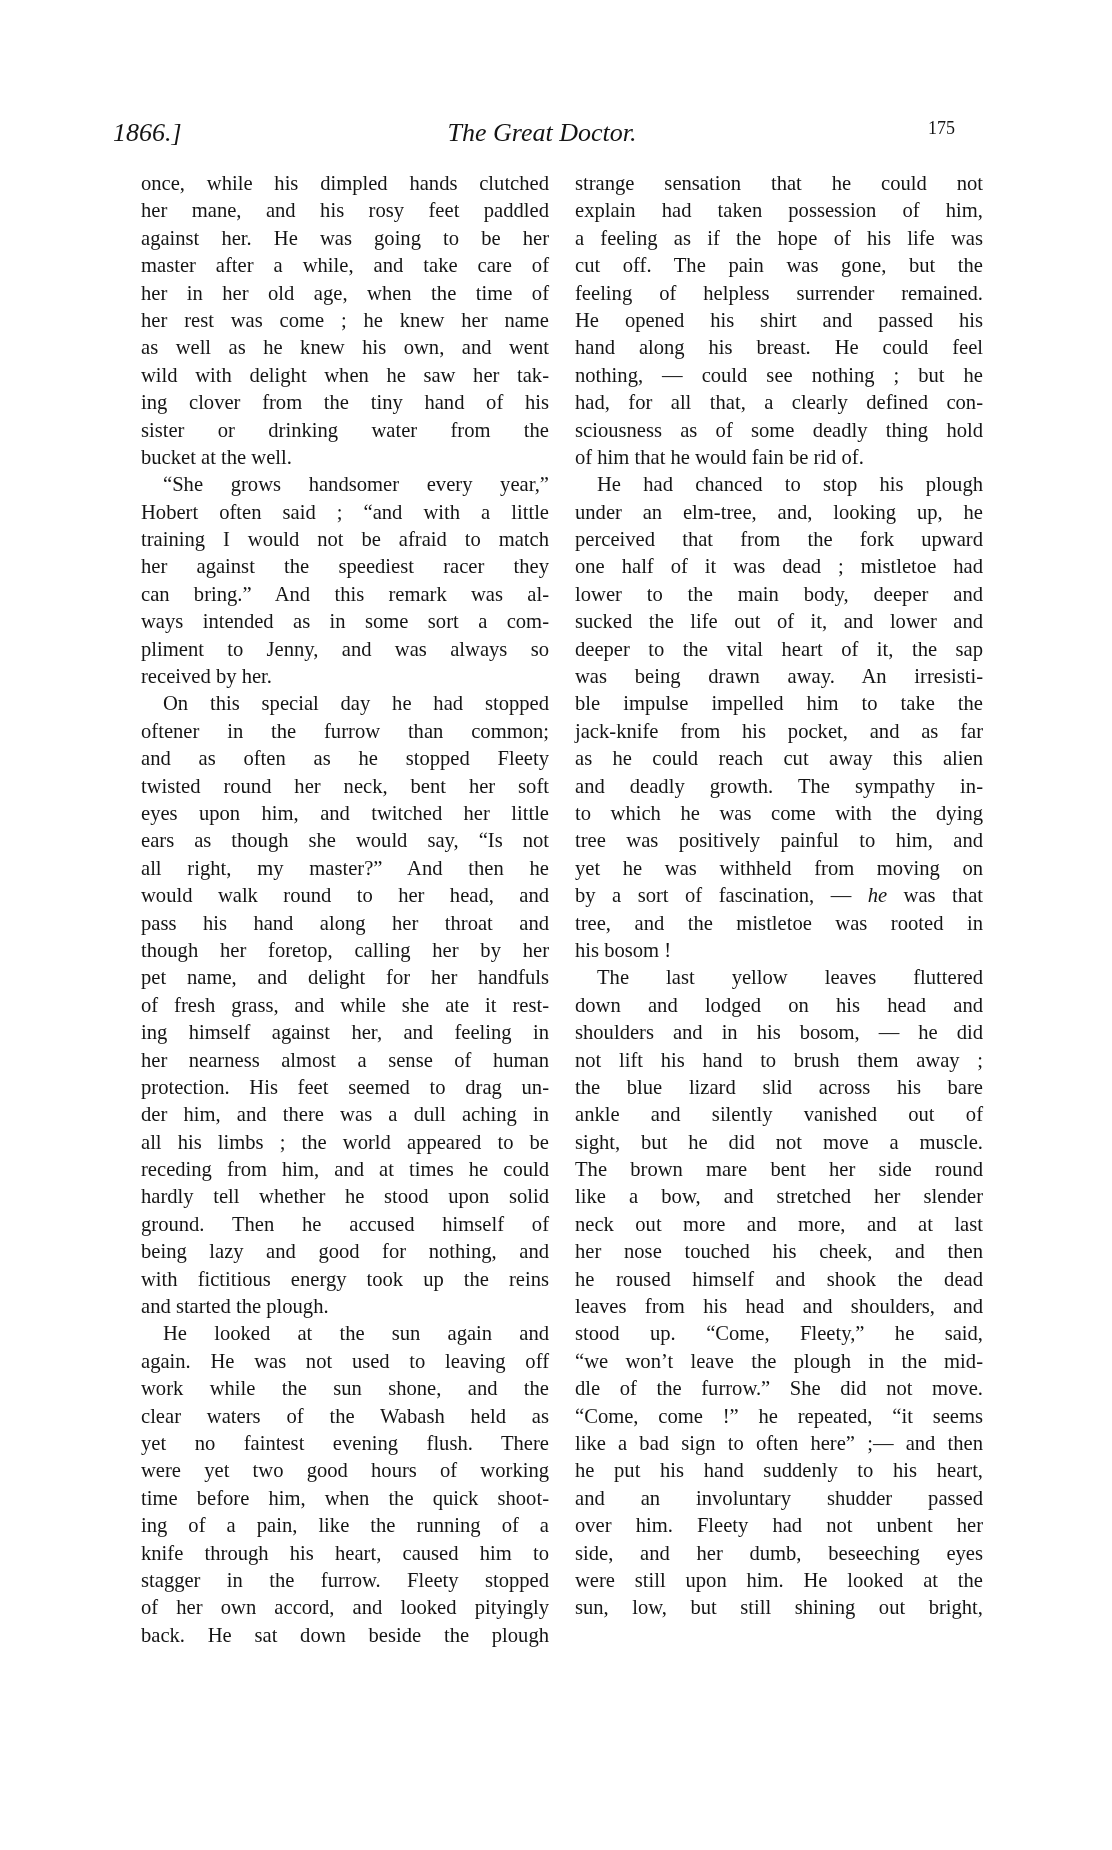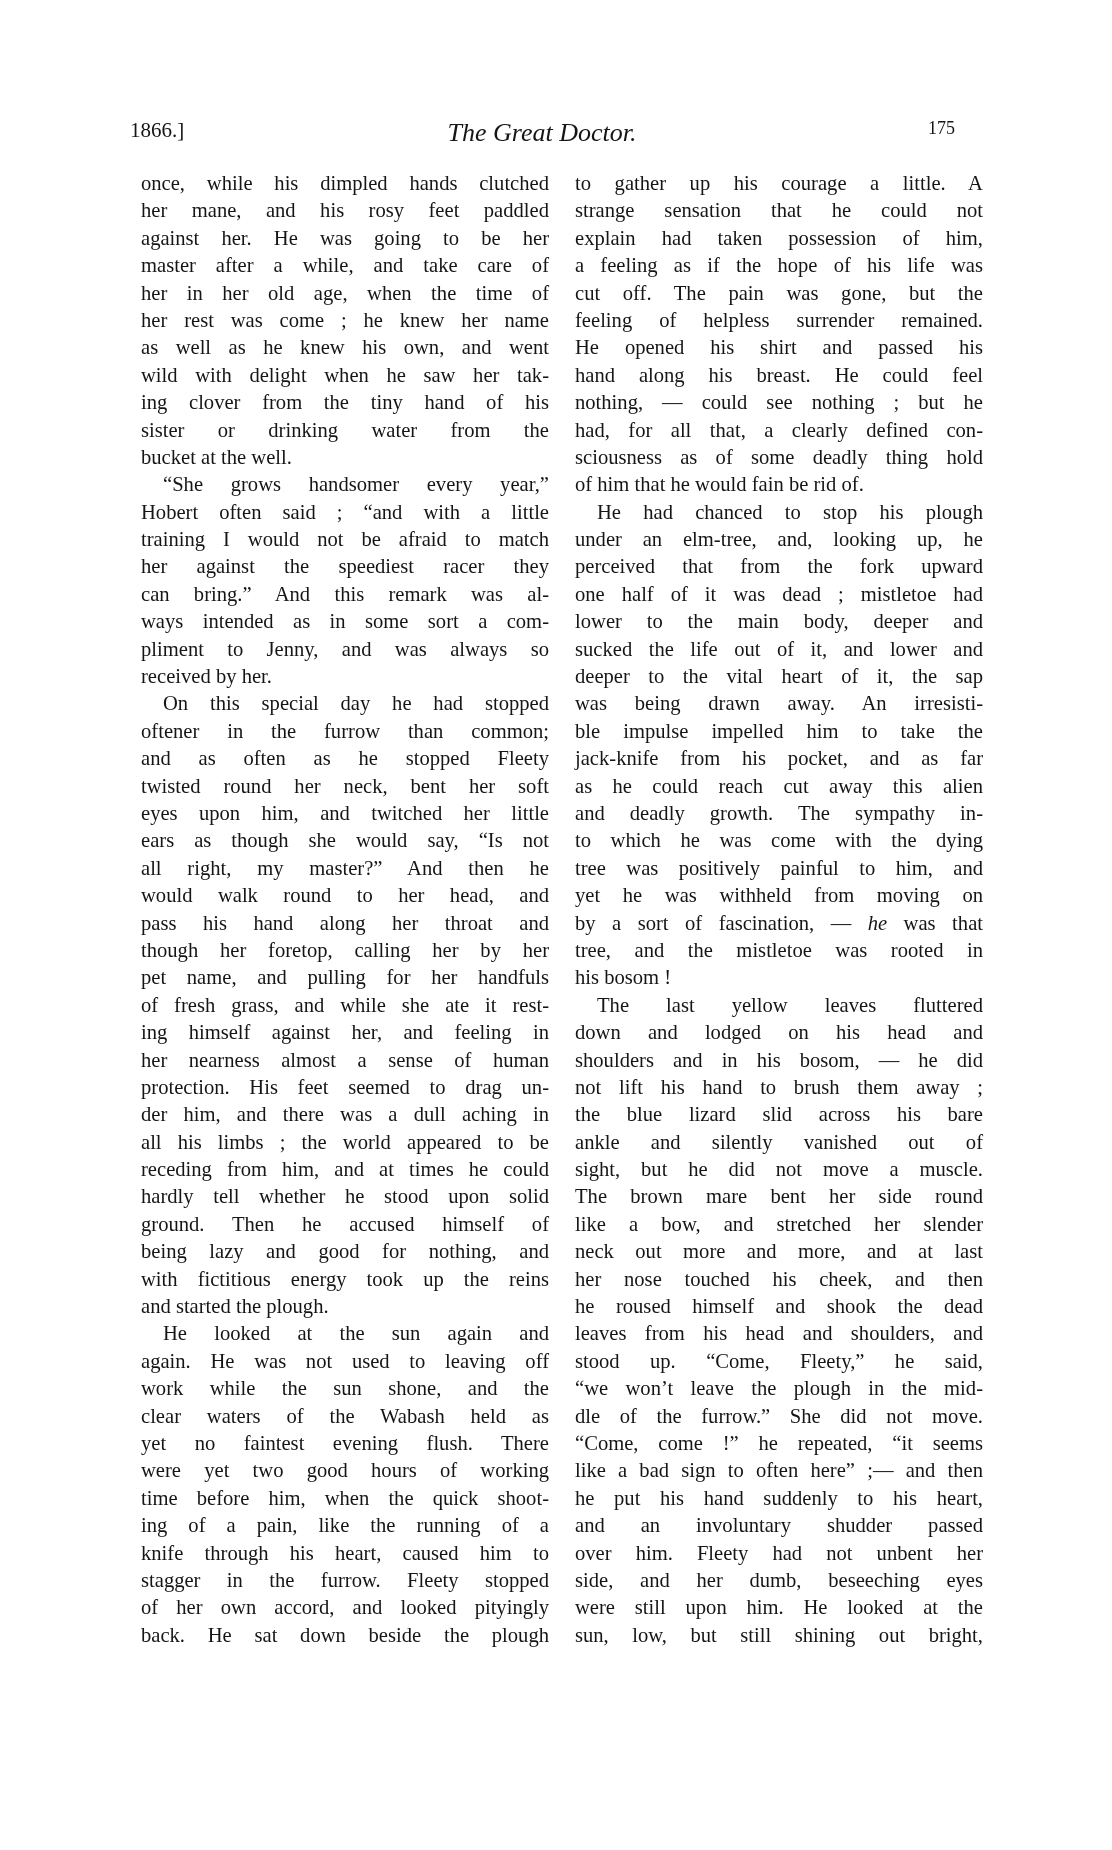--- a/index.html
+++ b/index.html
@@ -1,19 +1,19 @@
 <!DOCTYPE html>
 <html><head>
 <meta charset="utf-8">
 <style>
   html, body { margin:0; padding:0; background:#ffffff; }
   body { width:1112px; height:1850px; position:relative; overflow:hidden;
          font-family:"Liberation Serif","DejaVu Serif",serif; color:#151515; }
   .header { position:absolute; top:118px; left:113px; width:842px; height:36px; }
-  .hdr-left { position:absolute; left:17px; top:0; font-size:21px; }
+  .hdr-left { position:absolute; left:0; top:0; font-size:26px;font-style:italic; }
   .hdr-center { position:absolute; left:16px; right:0; text-align:center; top:0;
                 font-size:26px; font-style:italic; }
   .hdr-right { position:absolute; right:0; top:0; font-size:18px; }
   .col { position:absolute; top:170px; width:408px; font-size:20.6px;
          line-height:27.4px;margin-left:28px; }
   .col.left { left:113px; }
   .col.right { left:547px; }
   .line { display:block; white-space:nowrap; text-align:justify;
           text-align-last:justify; height:27.4px; }
   .line.last { text-align-last:left; }
@@ -52,21 +52,21 @@
     <span class="line indent">On this special day he had stopped</span>
     <span class="line">oftener in the furrow than common;</span>
     <span class="line">and as often as he stopped Fleety</span>
     <span class="line">twisted round her neck, bent her soft</span>
     <span class="line">eyes upon him, and twitched her little</span>
     <span class="line">ears as though she would say, “Is not</span>
     <span class="line">all right, my master?”  And then he</span>
     <span class="line">would walk round to her head, and</span>
     <span class="line">pass his hand along her throat and</span>
     <span class="line">though her foretop, calling her by her</span>
-    <span class="line">pet name, and pulling for her handfuls</span>
+    <span class="line">pet name, and delight for her handfuls</span>
     <span class="line">of fresh grass, and while she ate it rest-</span>
     <span class="line">ing himself against her, and feeling in</span>
     <span class="line">her nearness almost a sense of human</span>
     <span class="line">protection.  His feet seemed to drag un-</span>
     <span class="line">der him, and there was a dull aching in</span>
     <span class="line">all his limbs ;  the world appeared to be</span>
     <span class="line">receding from him, and at times he could</span>
     <span class="line">hardly tell whether he stood upon solid</span>
     <span class="line">ground.  Then he accused himself of</span>
     <span class="line">being lazy and good for nothing, and</span>
@@ -79,21 +79,20 @@
     <span class="line">yet no faintest evening flush.  There</span>
     <span class="line">were yet two good hours of working</span>
     <span class="line">time before him, when the quick shoot-</span>
     <span class="line">ing of a pain, like the running of a</span>
     <span class="line">knife through his heart, caused him to</span>
     <span class="line">stagger in the furrow.  Fleety stopped</span>
     <span class="line">of her own accord, and looked pityingly</span>
     <span class="line">back.  He sat down beside the plough</span>
   </div>
 <div class="col right" id="col-right">
-    <span class="line">to gather up his courage a little.  A</span>
     <span class="line">strange sensation that he could not</span>
     <span class="line">explain had taken possession of him,</span>
     <span class="line">a feeling as if the hope of his life was</span>
     <span class="line">cut off.  The pain was gone, but the</span>
     <span class="line">feeling of helpless surrender remained.</span>
     <span class="line">He opened his shirt and passed his</span>
     <span class="line">hand along his breast.  He could feel</span>
     <span class="line">nothing, — could see nothing ; but he</span>
     <span class="line">had, for all that, a clearly defined con-</span>
     <span class="line">sciousness as of some deadly thing hold</span>

